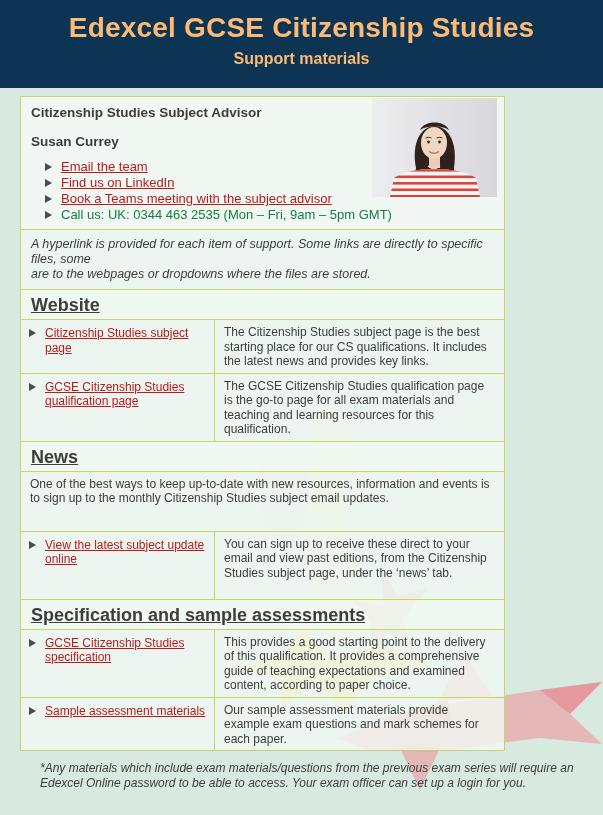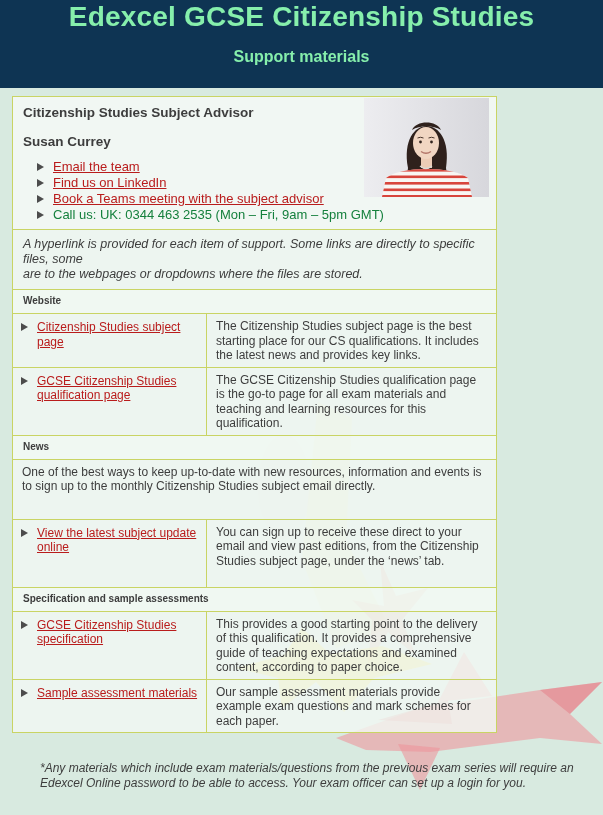--- a/index.html
+++ b/index.html
@@ -5,30 +5,30 @@
   html,body{margin:0;padding:0;}
   body{
     width:603px;height:815px;position:relative;overflow:hidden;
     background:#d8eae0;
     font-family:"Liberation Sans","DejaVu Sans",sans-serif;
     color:#3d3d3d;
   }
   
   .header{
     position:relative;z-index:2;
-    background:#0e3453;color:#86efac;
-    height:88px;text-align:center;box-sizing:border-box;padding-top:2px;
+    background:#0e3453;color:#fdba74;
+    height:88px;text-align:center;box-sizing:border-box;padding-top:13px;
   }
   .header .title{font-size:28px;font-weight:bold;line-height:30px;letter-spacing:.2px;}
-  .header .subtitle{font-size:16px;font-weight:bold;margin-top:16px;}
+  .header .subtitle{font-size:16px;font-weight:bold;margin-top:7px;}
   
   .watermarks{position:absolute;left:0;top:0;z-index:0;}
   
   .sheet{
-    position:absolute;z-index:1;left:12px;top:96px;width:485px;
+    position:absolute;z-index:1;left:20px;top:96px;width:485px;
     border:1px solid #c9d464;box-sizing:border-box;
   }
   .row{border-top:1px solid #c9d464;background:rgba(241,248,243,0.82);box-sizing:border-box;}
   .row:first-child{border-top:none;}
   
   .advisor{min-height:129px;position:relative;padding:8px 10px 6px 10px;background:rgba(242,248,244,0.93);}
   .advisor h2{font-size:13.5px;font-weight:bold;margin:0 0 14px 0;}
   .advisor h3{font-size:13.5px;font-weight:bold;margin:0 0 10px 0;}
   .advisor ul{list-style:none;margin:0;padding:0 0 0 14px;}
   .advisor li{display:flex;align-items:flex-start;font-size:13px;line-height:16px;margin:0;}
@@ -36,21 +36,21 @@
   .arrow::before{
     content:"";display:block;width:0;height:0;
     border-left:7px solid #4c4c4c;border-top:4.5px solid transparent;border-bottom:4.5px solid transparent;
   }
   .ulink{text-decoration:underline;color:#b91c1c;}
   .plain{text-decoration:none;color:#15803d;}
   .photo{position:absolute;top:1px;right:7px;width:125px;height:99px;display:block;}
   
   .note{min-height:46px;padding:7px 10px;font-style:italic;font-size:12.5px;line-height:15px;white-space:pre-line;}
   
-  .sec-head{min-height:24px;padding:5px 14px 3px 10px;font-weight:bold;font-size:10px;background:rgba(243,249,244,0.88);}
+  .sec-head{min-height:24px;padding:5px 14px 3px 10px;font-weight:bold;font-size:18px;background:rgba(243,249,244,0.88);text-decoration:underline;}
   
   .data-row{display:flex;}
   .cell-l{
     flex:0 0 194px;box-sizing:border-box;border-right:1px solid #c9d464;
     padding:6px 6px 12px 8px;display:flex;align-items:flex-start;
     font-size:12px;line-height:14.5px;
   }
   .cell-l .arrow{margin-top:3px;}
   .cell-r{flex:1;padding:5px 8px 4px 9px;font-size:12px;line-height:14.5px;}
   .h51{min-height:51px}.h52{min-height:52px}.h60{min-height:60px}.h68{min-height:68px}.h44{min-height:44px}.h34{min-height:34px}
@@ -153,21 +153,21 @@
     <div class="cell-l">
       <span class="arrow"></span>
       <a class="ulink" href="#">GCSE Citizenship Studies qualification page</a>
     </div>
     <div class="cell-r">The GCSE Citizenship Studies qualification page is the go-to page for all exam materials and teaching and learning resources for this qualification.</div>
   </div>
 
   <div class="row sec-head">News</div>
 
   <div class="row data-row h60">
-    <div class="cell-r">One of the best ways to keep up-to-date with new resources, information and events is to sign up to the monthly Citizenship Studies subject email directly.</div>
+    <div class="cell-r">One of the best ways to keep up-to-date with new resources, information and events is to sign up to the monthly Citizenship Studies subject email updates.</div>
   </div>
 
   <div class="row data-row h68">
     <div class="cell-l">
       <span class="arrow"></span>
       <a class="ulink" href="#">View the latest subject update online</a>
     </div>
     <div class="cell-r">You can sign up to receive these direct to your email and view past editions, from the Citizenship Studies subject page, under the ‘news’ tab.</div>
   </div>
 

